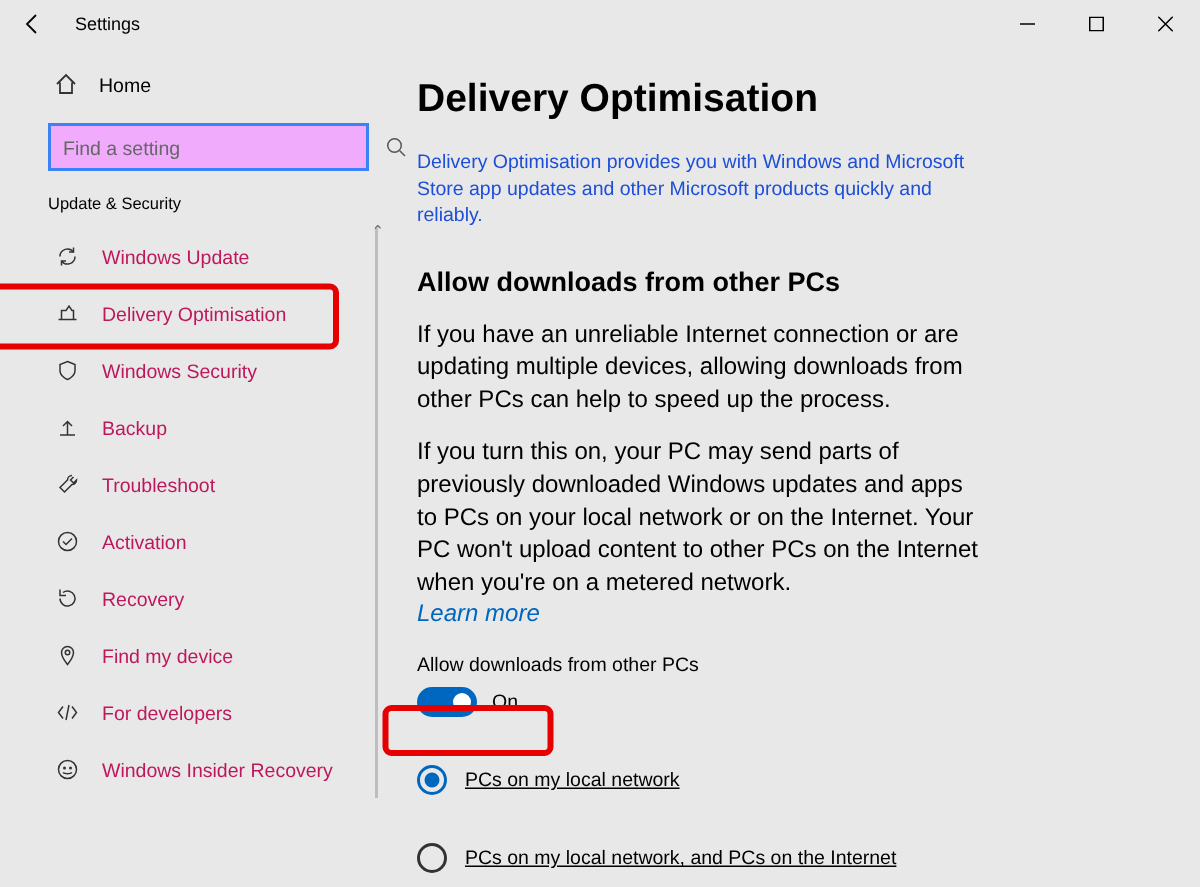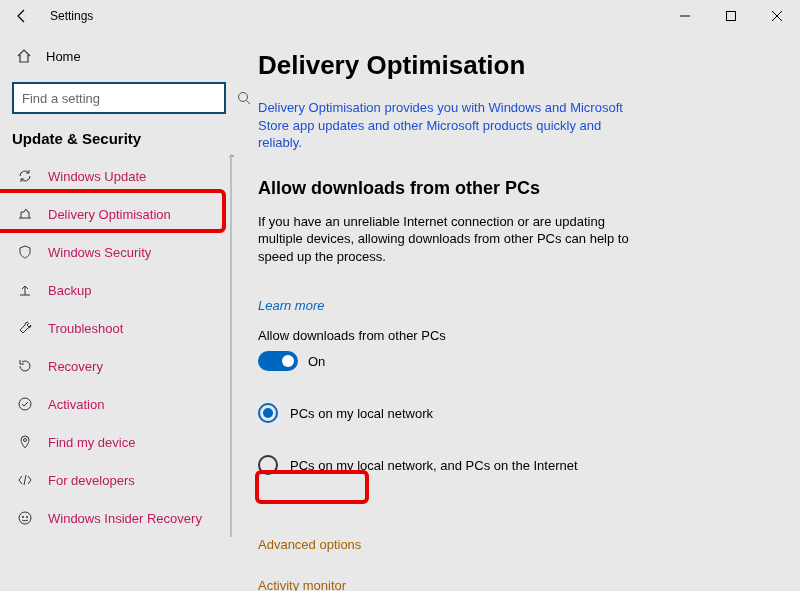--- a/index.html
+++ b/index.html
@@ -3,47 +3,47 @@
 <meta charset="utf-8">
 <style>
 * { box-sizing: border-box; margin: 0; padding: 0; }
 body { font-family: "Segoe UI", sans-serif; background: #e8e8e8; width: 800px; height: 591px; overflow: hidden; font-size: 13px; color: #000; }
 .window { width: 800px; height: 591px; display: flex; flex-direction: column; }
 .titlebar { height: 32px; display: flex; align-items: center; padding-left: 10px; }
 .back-btn { width: 24px; height: 24px; display: flex; align-items: center; justify-content: center; cursor: pointer; }
 .title { margin-left: 16px; font-size: 12px; }
 .win-controls { margin-left: auto; display: flex; }
 .win-btn { width: 46px; height: 32px; display: flex; align-items: center; justify-content: center; cursor: pointer; }
-.body { flex: 1; display: flex; overflow: hidden; }
+.body { flex: 1; display: flex; overflow: hidden; padding-left: 20px; }
 .sidebar { width: 238px; padding: 8px 8px 8px 8px; position: relative; }
 .home-item { display: flex; align-items: center; gap: 14px; padding: 8px 8px; cursor: pointer; }
-.search-box { margin: 10px 4px 4px 4px; border: 2px solid #0c4a6e; height: 32px; display: flex; align-items: center; padding: 0 8px; background: #ffffff; gap: 39px; }
+.search-box { margin: 10px 4px 4px 4px; border: 2px solid #3b82f6; height: 32px; display: flex; align-items: center; padding: 0 8px; background: #f0abfc; gap: 39px; }
 .search-input { flex: 1; border: none; background: transparent; outline: none; font-size: 13px; color: #666; }
 .search-input::placeholder { color: #666; }
 .search-icon { color: #555; font-size: 13px; }
-.category { font-weight: 700; font-size: 15px; margin: 16px 4px 10px 4px; }
+.category { font-weight: 400; font-size: 11px; margin: 16px 4px 10px 4px; }
 .nav-list { display: flex; flex-direction: column; position: relative; }
 .nav-item { display: flex; align-items: center; gap: 14px; padding: 11px 8px; cursor: pointer; font-size: 13px; color: #be185d; }
 .nav-item .icon { width: 18px; display: flex; justify-content: center; color: #333; }
 .scroll-hint { position: absolute; right: -2px; top: 0; bottom: 0; width: 2px; background: rgba(0,0,0,0.18); }
 .scroll-chevron { position: absolute; right: -6px; top: -4px; font-size: 10px; color: #666; }
 .highlight-red { border: 4px solid #e60000; border-radius: 6px; position: absolute; pointer-events: none; }
 .hl-nav { left: -6px; width: 232px; top: 189px; height: 44px; }
 .hl-adv { left: 255px; top: 470px; width: 114px; height: 34px; border-radius: 6px; }
 .content { flex: 1; padding: 18px 34px 20px 20px; overflow: hidden; }
 h1 { font-size: 26px; font-weight: 600; margin-bottom: 18px; }
 .intro { font-size: 13px; color: #1d4ed8; max-width: 390px; margin-bottom: 26px; line-height: 1.35; }
 h2 { font-size: 18px; font-weight: 600; margin-bottom: 14px; }
-.para { font-size: 13px; max-width: 380px; line-height: 1.35; margin-bottom: 14px; }
+.para { font-size: 16px; max-width: 380px; line-height: 1.35; margin-bottom: 14px; }
 .link { color: #0067c0; cursor: pointer; font-style: italic; }
 .subhead { font-size: 13px; margin-top: 6px; margin-bottom: 8px; }
 .toggle-row { display: flex; align-items: center; gap: 10px; margin-bottom: 18px; }
 .toggle { width: 40px; height: 20px; border-radius: 10px; background: #0067c0; position: relative; cursor: pointer; }
 .knob { width: 12px; height: 12px; background: #fff; border-radius: 50%; position: absolute; top: 4px; right: 4px; }
-.radio-row { display: flex; align-items: center; gap: 12px; margin: 32px 0; cursor: pointer; }
+.radio-row { display: flex; align-items: center; gap: 12px; margin: 32px 0; cursor: pointer; text-decoration: underline; }
 .radio { width: 20px; height: 20px; border: 2px solid #333; border-radius: 50%; display: flex; align-items: center; justify-content: center; }
 .radio.checked { border-color: #0067c0; }
 .radio.checked::after { content: ""; width: 10px; height: 10px; background: #0067c0; border-radius: 50%; }
 .link-block { color: #a16207; font-size: 13px; margin: 24px 0 10px 0; cursor: pointer; display: inline-block; padding: 6px 8px 6px 0; }
 .link-block.second { margin-top: 4px; display: block; }
 svg { display: block; }
 </style>
 </head>
 <body>
 
@@ -138,33 +138,33 @@
           <span class="icon">
               <svg width="16" height="16" viewBox="0 0 16 16">
                 <path d="M11 2a3 3 0 0 0-3 3l-5 5 3 3 5-5a3 3 0 0 0 3-3l-2 2-2-2 2-2" stroke="#333" fill="none"></path>
               </svg>
             </span>
           <span>Troubleshoot</span>
         </div>
         <div class="nav-item">
           <span class="icon">
               <svg width="16" height="16" viewBox="0 0 16 16">
-                <path d="M3 8a5 5 0 1 0 2-4M3 2v4h4" stroke="#333" fill="none"></path>
-              </svg>
-            </span>
-          <span>Recovery</span>
-        </div>
-        <div class="nav-item">
-          <span class="icon">
-              <svg width="16" height="16" viewBox="0 0 16 16">
                 <circle cx="8" cy="8" r="6" stroke="#333" fill="none"></circle>
                 <path d="M5 8l2 2 4-4" stroke="#333" fill="none"></path>
               </svg>
             </span>
           <span>Activation</span>
+        </div>
+        <div class="nav-item">
+          <span class="icon">
+              <svg width="16" height="16" viewBox="0 0 16 16">
+                <path d="M3 8a5 5 0 1 0 2-4M3 2v4h4" stroke="#333" fill="none"></path>
+              </svg>
+            </span>
+          <span>Recovery</span>
         </div>
         <div class="nav-item">
           <span class="icon">
               <svg width="16" height="16" viewBox="0 0 16 16">
                 <path d="M8 2a4 4 0 0 1 4 4c0 3-4 8-4 8s-4-5-4-8a4 4 0 0 1 4-4z" stroke="#333" fill="none"></path>
                 <circle cx="8" cy="6" r="1.5" stroke="#333" fill="none"></circle>
               </svg>
             </span>
           <span>Find my device</span>
         </div>
@@ -190,21 +190,21 @@
       </div>
     </div>
 
     <div class="content">
       <h1>Delivery Optimisation</h1>
       <p class="intro">Delivery Optimisation provides you with Windows and Microsoft Store app updates and other Microsoft products quickly and reliably.</p>
 
       <h2>Allow downloads from other PCs</h2>
       <p class="para">If you have an unreliable Internet connection or are updating multiple devices, allowing downloads from other PCs can help to speed up the process.</p>
       <p class="para">
-        <br>
+        <span>If you turn this on, your PC may send parts of previously downloaded Windows updates and apps to PCs on your local network or on the Internet. Your PC won't upload content to other PCs on the Internet when you're on a metered network.</span><br>
         <span class="link">Learn more</span>
       </p>
 
       <div class="subhead">Allow downloads from other PCs</div>
       <div class="toggle-row">
         <div class="toggle">
             <div class="knob"></div>
           </div>
         <span>On</span>
       </div>

